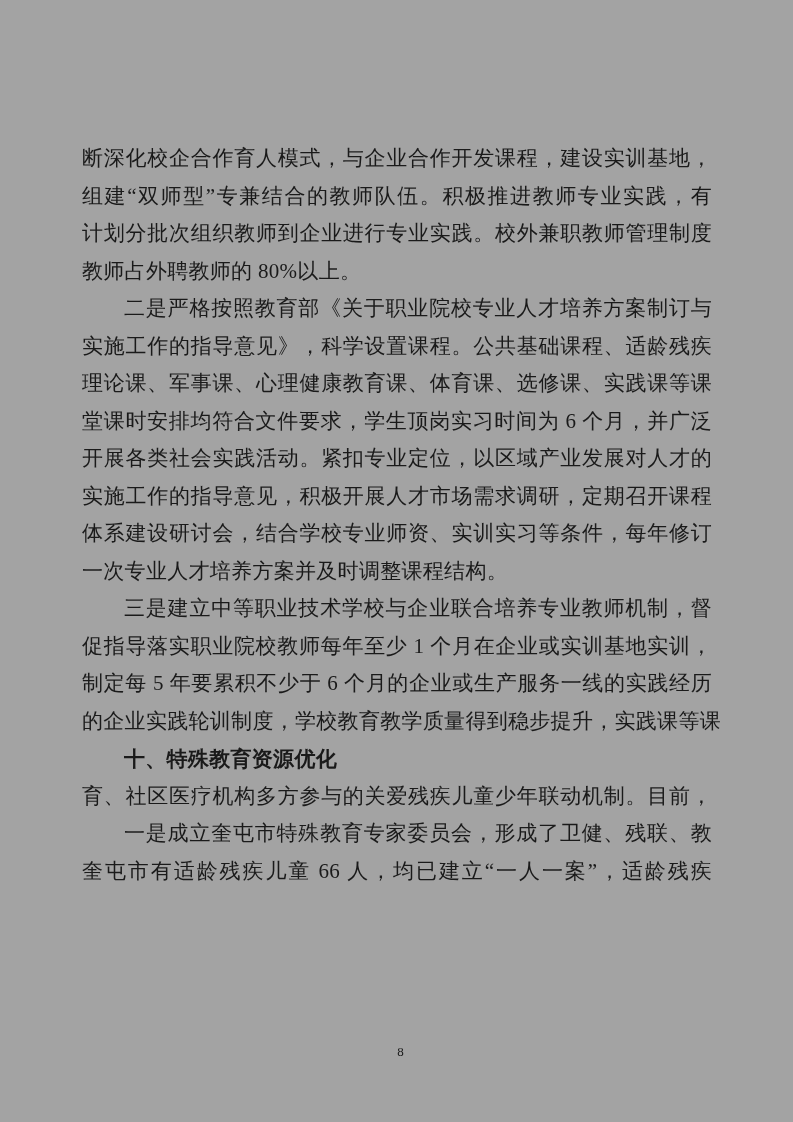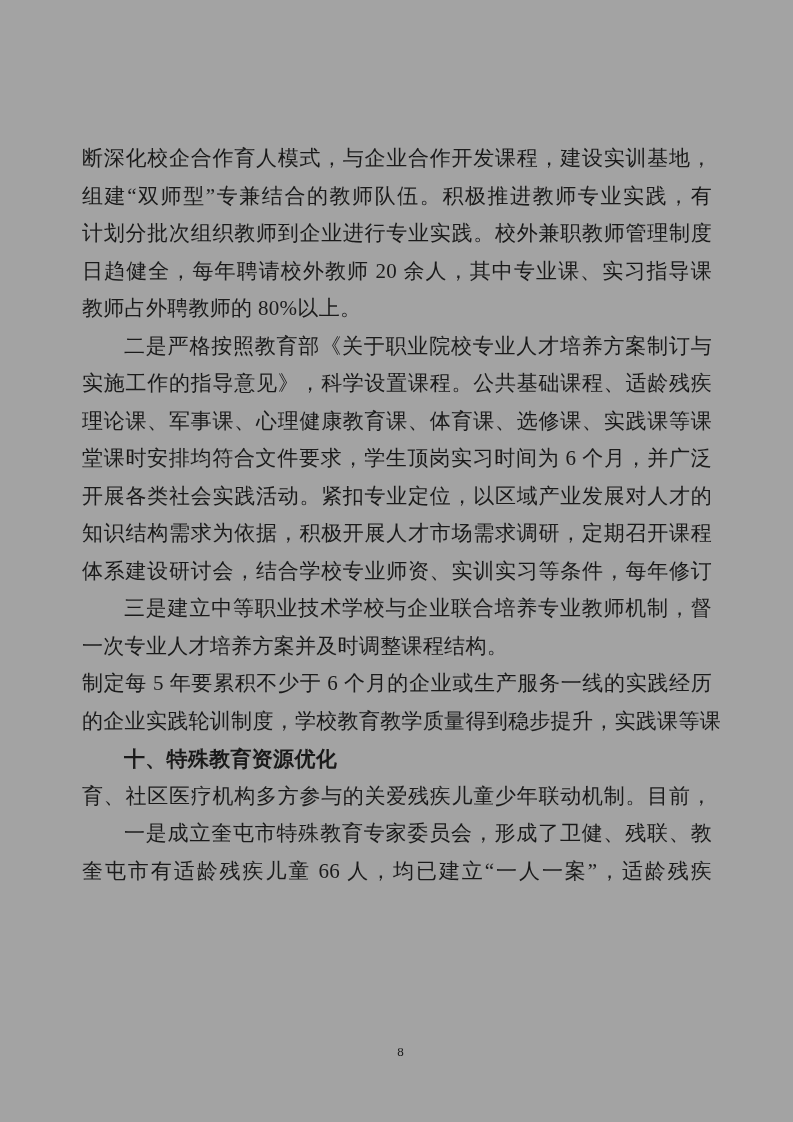--- a/index.html
+++ b/index.html
@@ -63,33 +63,33 @@
 </style>
 </head>
 <body>
 
 <div class="page">
   <div class="body-text">
 
     <p class="line">断深化校企合作育人模式，与企业合作开发课程，建设实训基地，</p>
     <p class="line">组建“双师型”专兼结合的教师队伍。积极推进教师专业实践，有</p>
     <p class="line">计划分批次组织教师到企业进行专业实践。校外兼职教师管理制度</p>
-    <p class="line">日趋健全，每年聘请校外教师 20 余人，其中专业课、实习指导课</p>
     <p class="line para-end">教师占外聘教师的 80%以上。</p>
 
     <p class="line indent">二是严格按照教育部《关于职业院校专业人才培养方案制订与</p>
     <p class="line">实施工作的指导意见》，科学设置课程。公共基础课程、适龄残疾</p>
     <p class="line">理论课、军事课、心理健康教育课、体育课、选修课、实践课等课</p>
     <p class="line">堂课时安排均符合文件要求，学生顶岗实习时间为 6 个月，并广泛</p>
     <p class="line">开展各类社会实践活动。紧扣专业定位，以区域产业发展对人才的</p>
-    <p class="line">知识结构需求为依据，积极开展人才市场需求调研，定期召开课程</p>
+    <p class="line">实施工作的指导意见，积极开展人才市场需求调研，定期召开课程</p>
     <p class="line">体系建设研讨会，结合学校专业师资、实训实习等条件，每年修订</p>
+    <p class="line para-end">一次专业人才培养方案并及时调整课程结构。</p>
+
     <p class="line indent">三是建立中等职业技术学校与企业联合培养专业教师机制，督</p>
-
-    <p class="line para-end">一次专业人才培养方案并及时调整课程结构。</p>
+    <p class="line">促指导落实职业院校教师每年至少 1 个月在企业或实训基地实训，</p>
     <p class="line">制定每 5 年要累积不少于 6 个月的企业或生产服务一线的实践经历</p>
     <p class="line">的企业实践轮训制度，学校教育教学质量得到稳步提升，实践课等课</p>
 
     <p class="line heading indent">十、特殊教育资源优化</p>
 
     <p class="line">育、社区医疗机构多方参与的关爱残疾儿童少年联动机制。目前，</p>
     <p class="line indent">一是成立奎屯市特殊教育专家委员会，形成了卫健、残联、教</p>
     <p class="line">奎屯市有适龄残疾儿童 66 人，均已建立“一人一案”，适龄残疾</p>
 
   </div>

